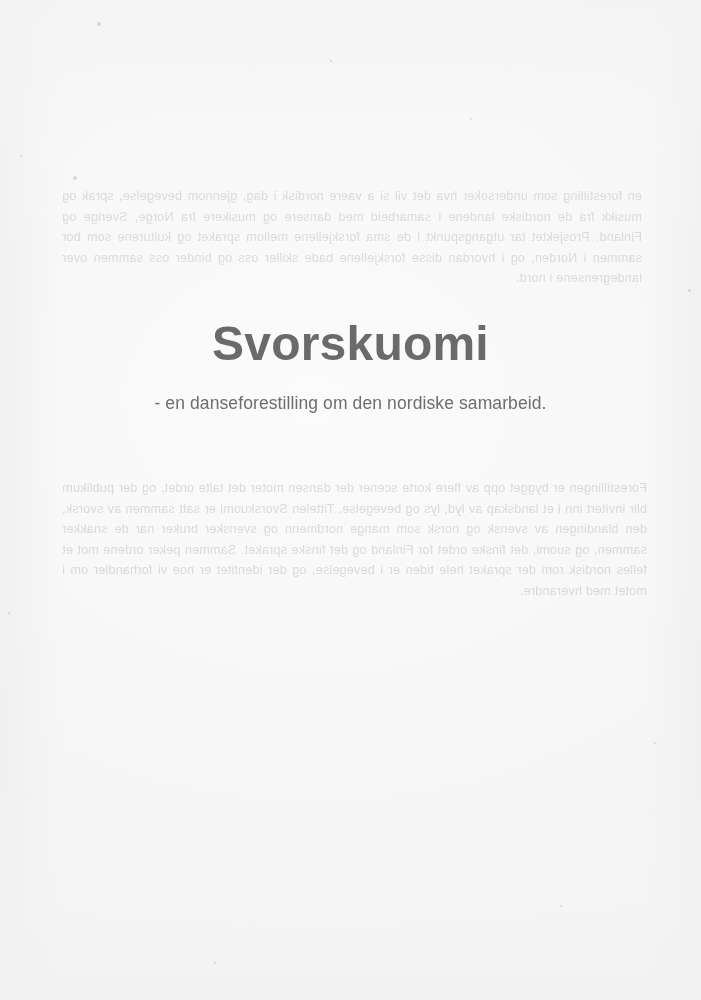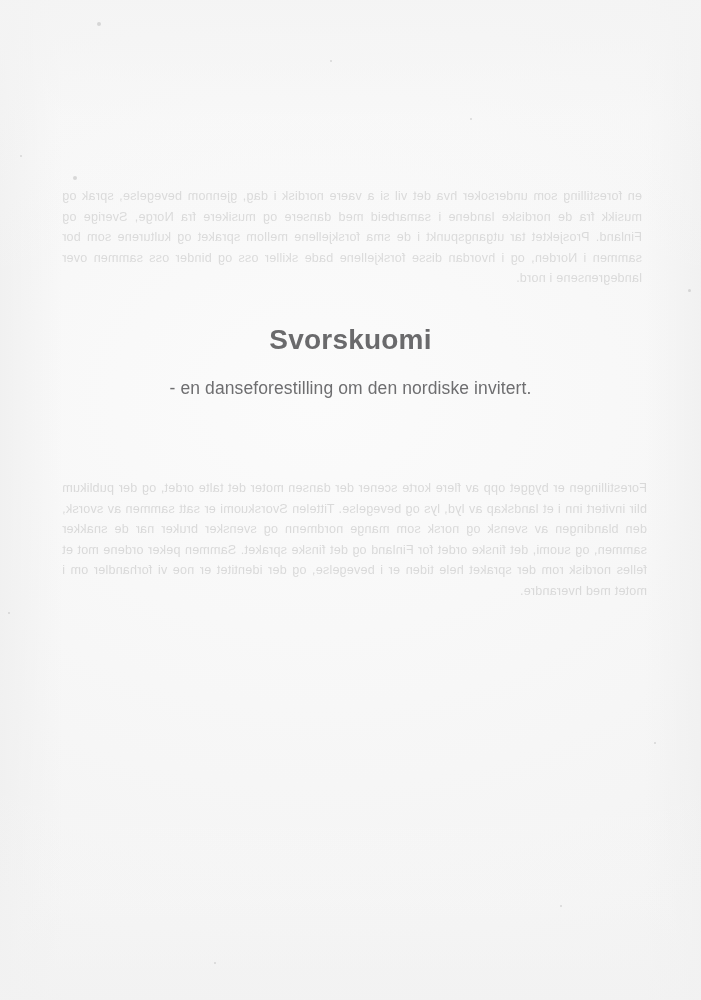--- a/index.html
+++ b/index.html
@@ -74,22 +74,22 @@
     user-select: none;
   }
   .title-block {
     position: absolute;
     left: 0;
     right: 0;
     top: 316px;
     text-align: center;
   }
   .doc-title {
-    margin: 8px;
-    font-size: 28px;
+    margin: 0;
+    font-size: 48px;
     font-weight: bold;
     color: #6a6a6c;
     letter-spacing: 0.2px;
   }
   .doc-subtitle {
     margin: 22px 0 0 0;
     font-size: 17.5px;
     font-weight: normal;
     color: #6e6e70;
     letter-spacing: 0.1px;
@@ -101,21 +101,21 @@
 <div class="page">
 
   <div class="paper-tint"></div>
 
   <div class="bleed-through">en forestilling som undersoker hva det vil si a vaere nordisk i dag, gjennom bevegelse, sprak og musikk fra de nordiske landene i samarbeid med dansere og musikere fra Norge, Sverige og Finland. Prosjektet tar utgangspunkt i de sma forskjellene mellom spraket og kulturene som bor sammen i Norden, og i hvordan disse forskjellene bade skiller oss og binder oss sammen over landegrensene i nord.</div>
 
   <div class="bleed-lower">Forestillingen er bygget opp av flere korte scener der dansen moter det talte ordet, og der publikum blir invitert inn i et landskap av lyd, lys og bevegelse. Tittelen Svorskuomi er satt sammen av svorsk, den blandingen av svensk og norsk som mange nordmenn og svensker bruker nar de snakker sammen, og suomi, det finske ordet for Finland og det finske spraket. Sammen peker ordene mot et felles nordisk rom der spraket hele tiden er i bevegelse, og der identitet er noe vi forhandler om i motet med hverandre.</div>
 
   <div class="title-block">
     <h1 class="doc-title">Svorskuomi</h1>
-    <p class="doc-subtitle">- en danseforestilling om den nordiske invitert.</p>
+    <p class="doc-subtitle">- en danseforestilling om den nordiske samarbeid.</p>
   </div>
 
   <div class="speckle">
       <div class="speck" style="left: 97px; top: 22px; width: 4px; height: 4px;"></div>
       <div class="speck" style="left: 73px; top: 176px; width: 4px; height: 4px;"></div>
       <div class="speck" style="left: 20px; top: 155px; width: 2px; height: 2px;"></div>
       <div class="speck" style="left: 688px; top: 289px; width: 3px; height: 3px;"></div>
       <div class="speck" style="left: 8px; top: 612px; width: 2px; height: 2px;"></div>
       <div class="speck" style="left: 654px; top: 742px; width: 2px; height: 2px;"></div>
       <div class="speck" style="left: 214px; top: 962px; width: 2px; height: 2px;"></div>

